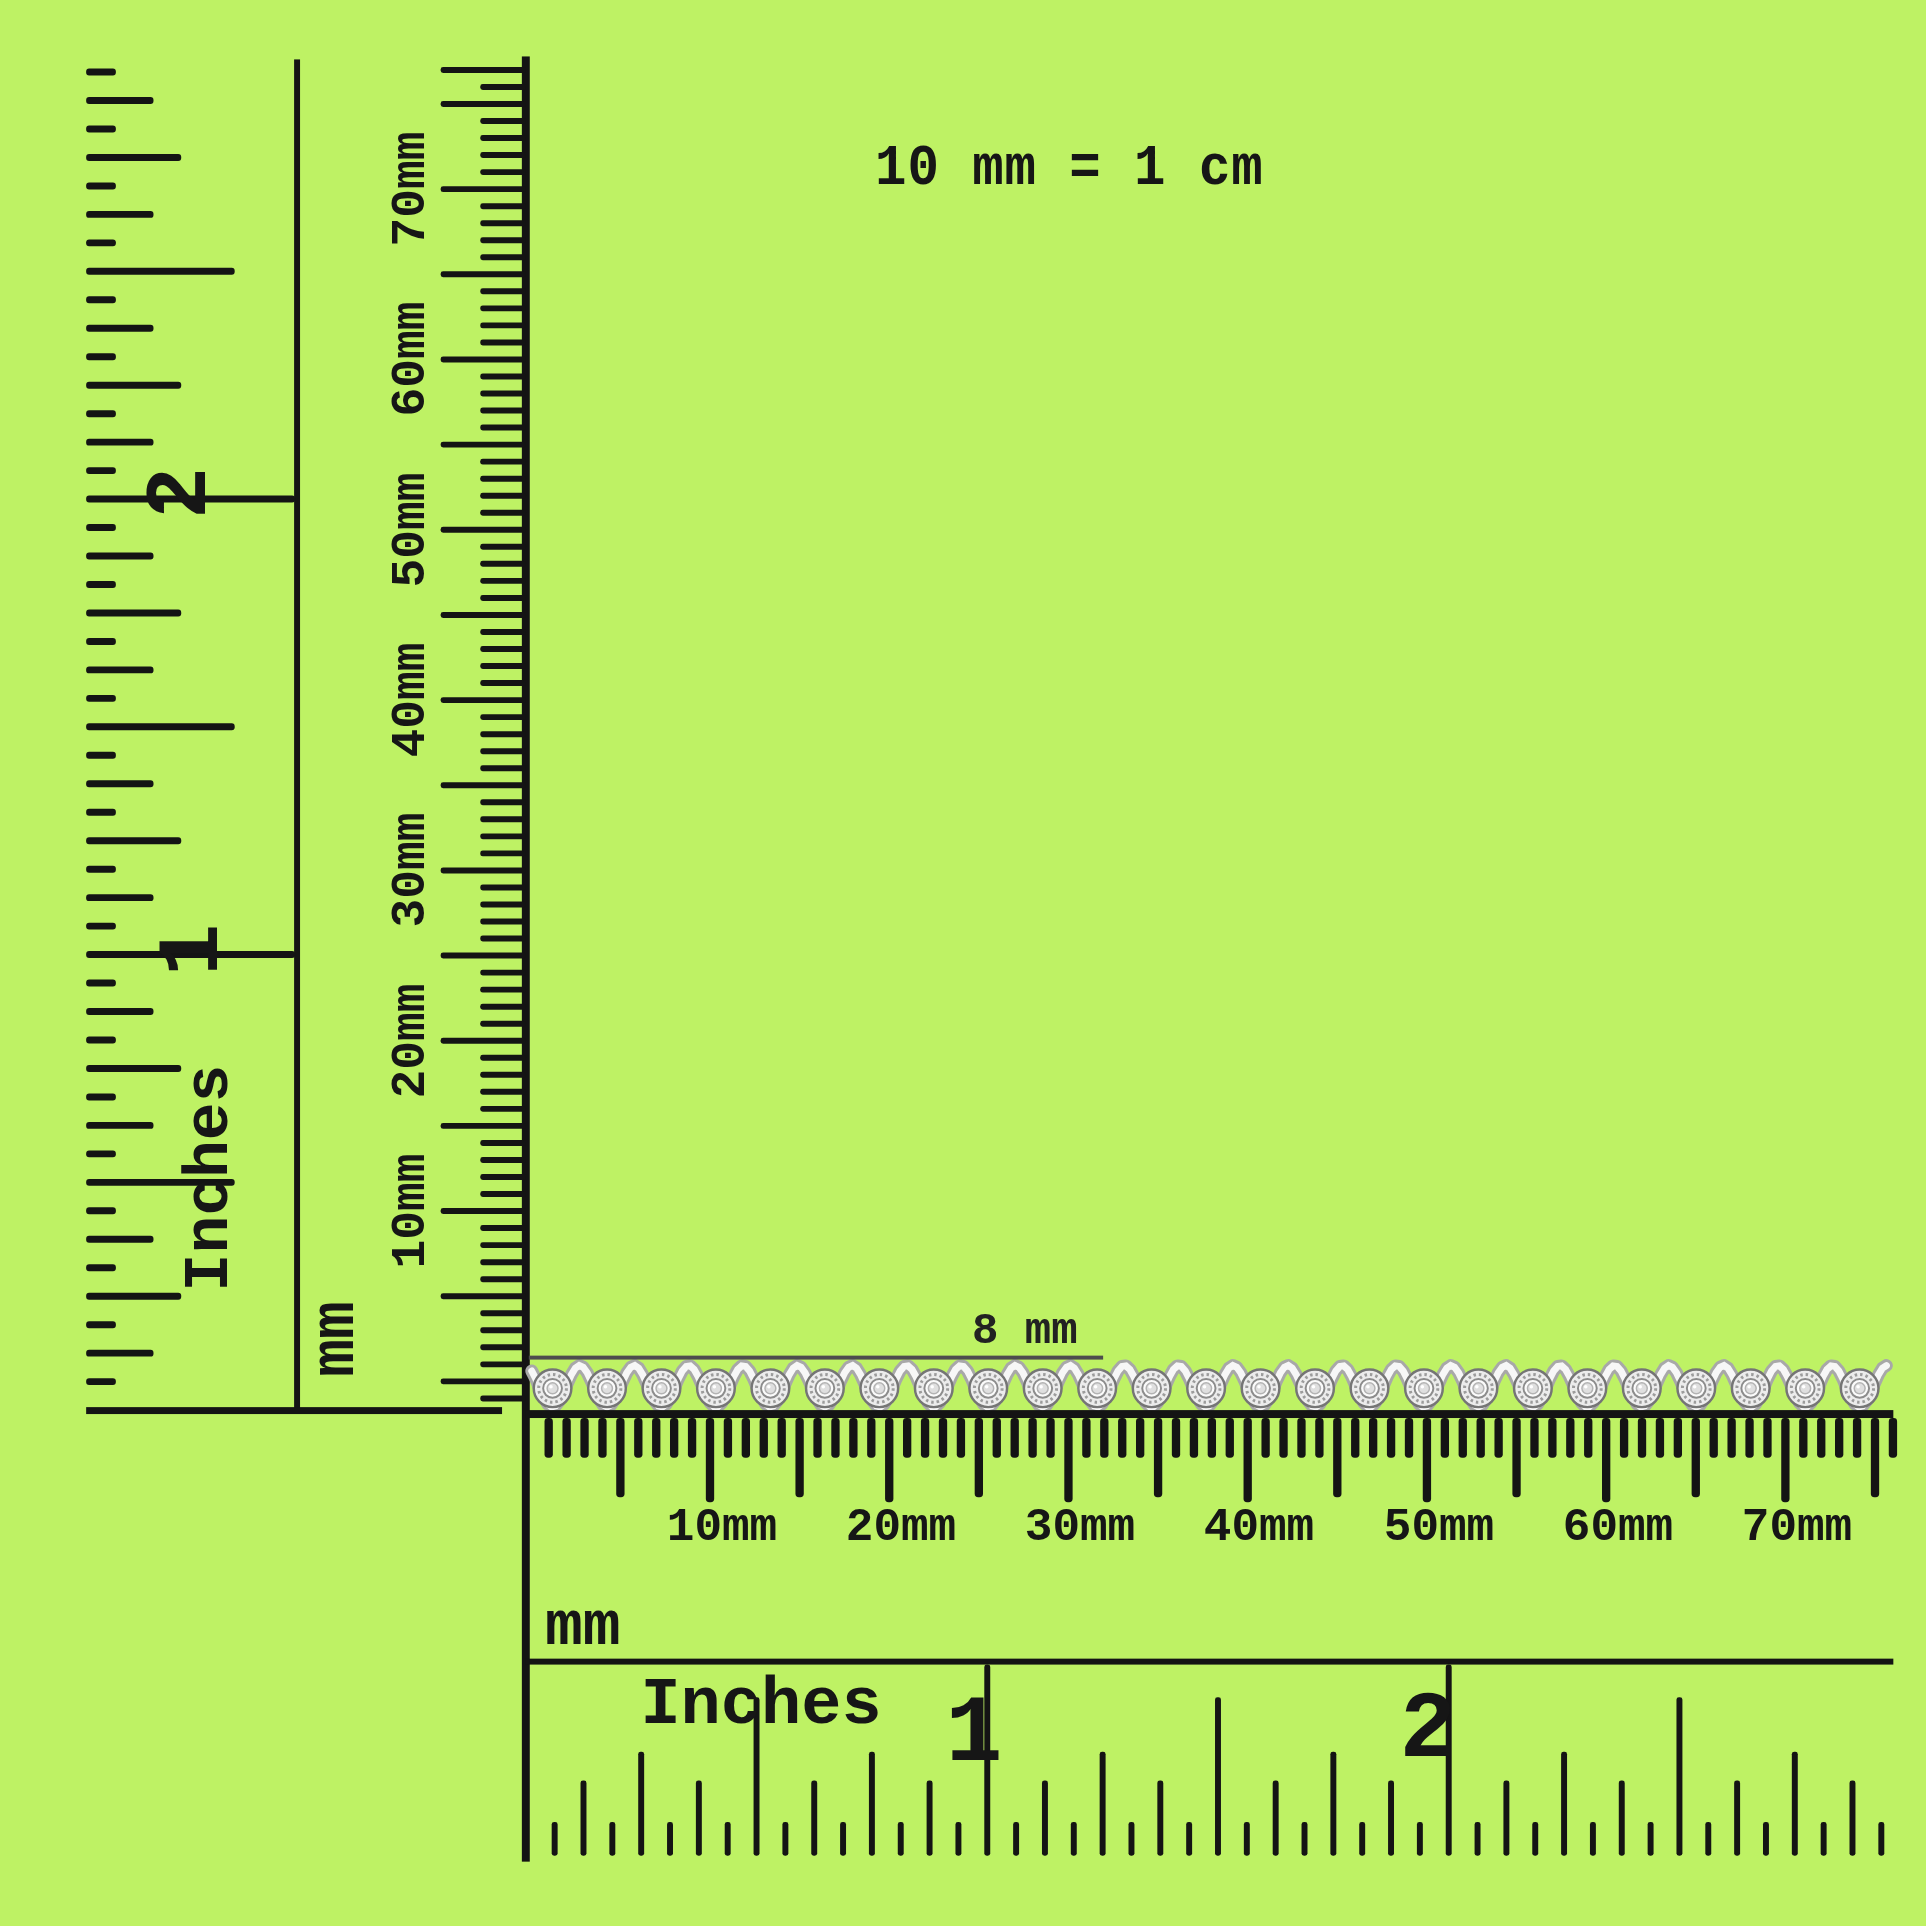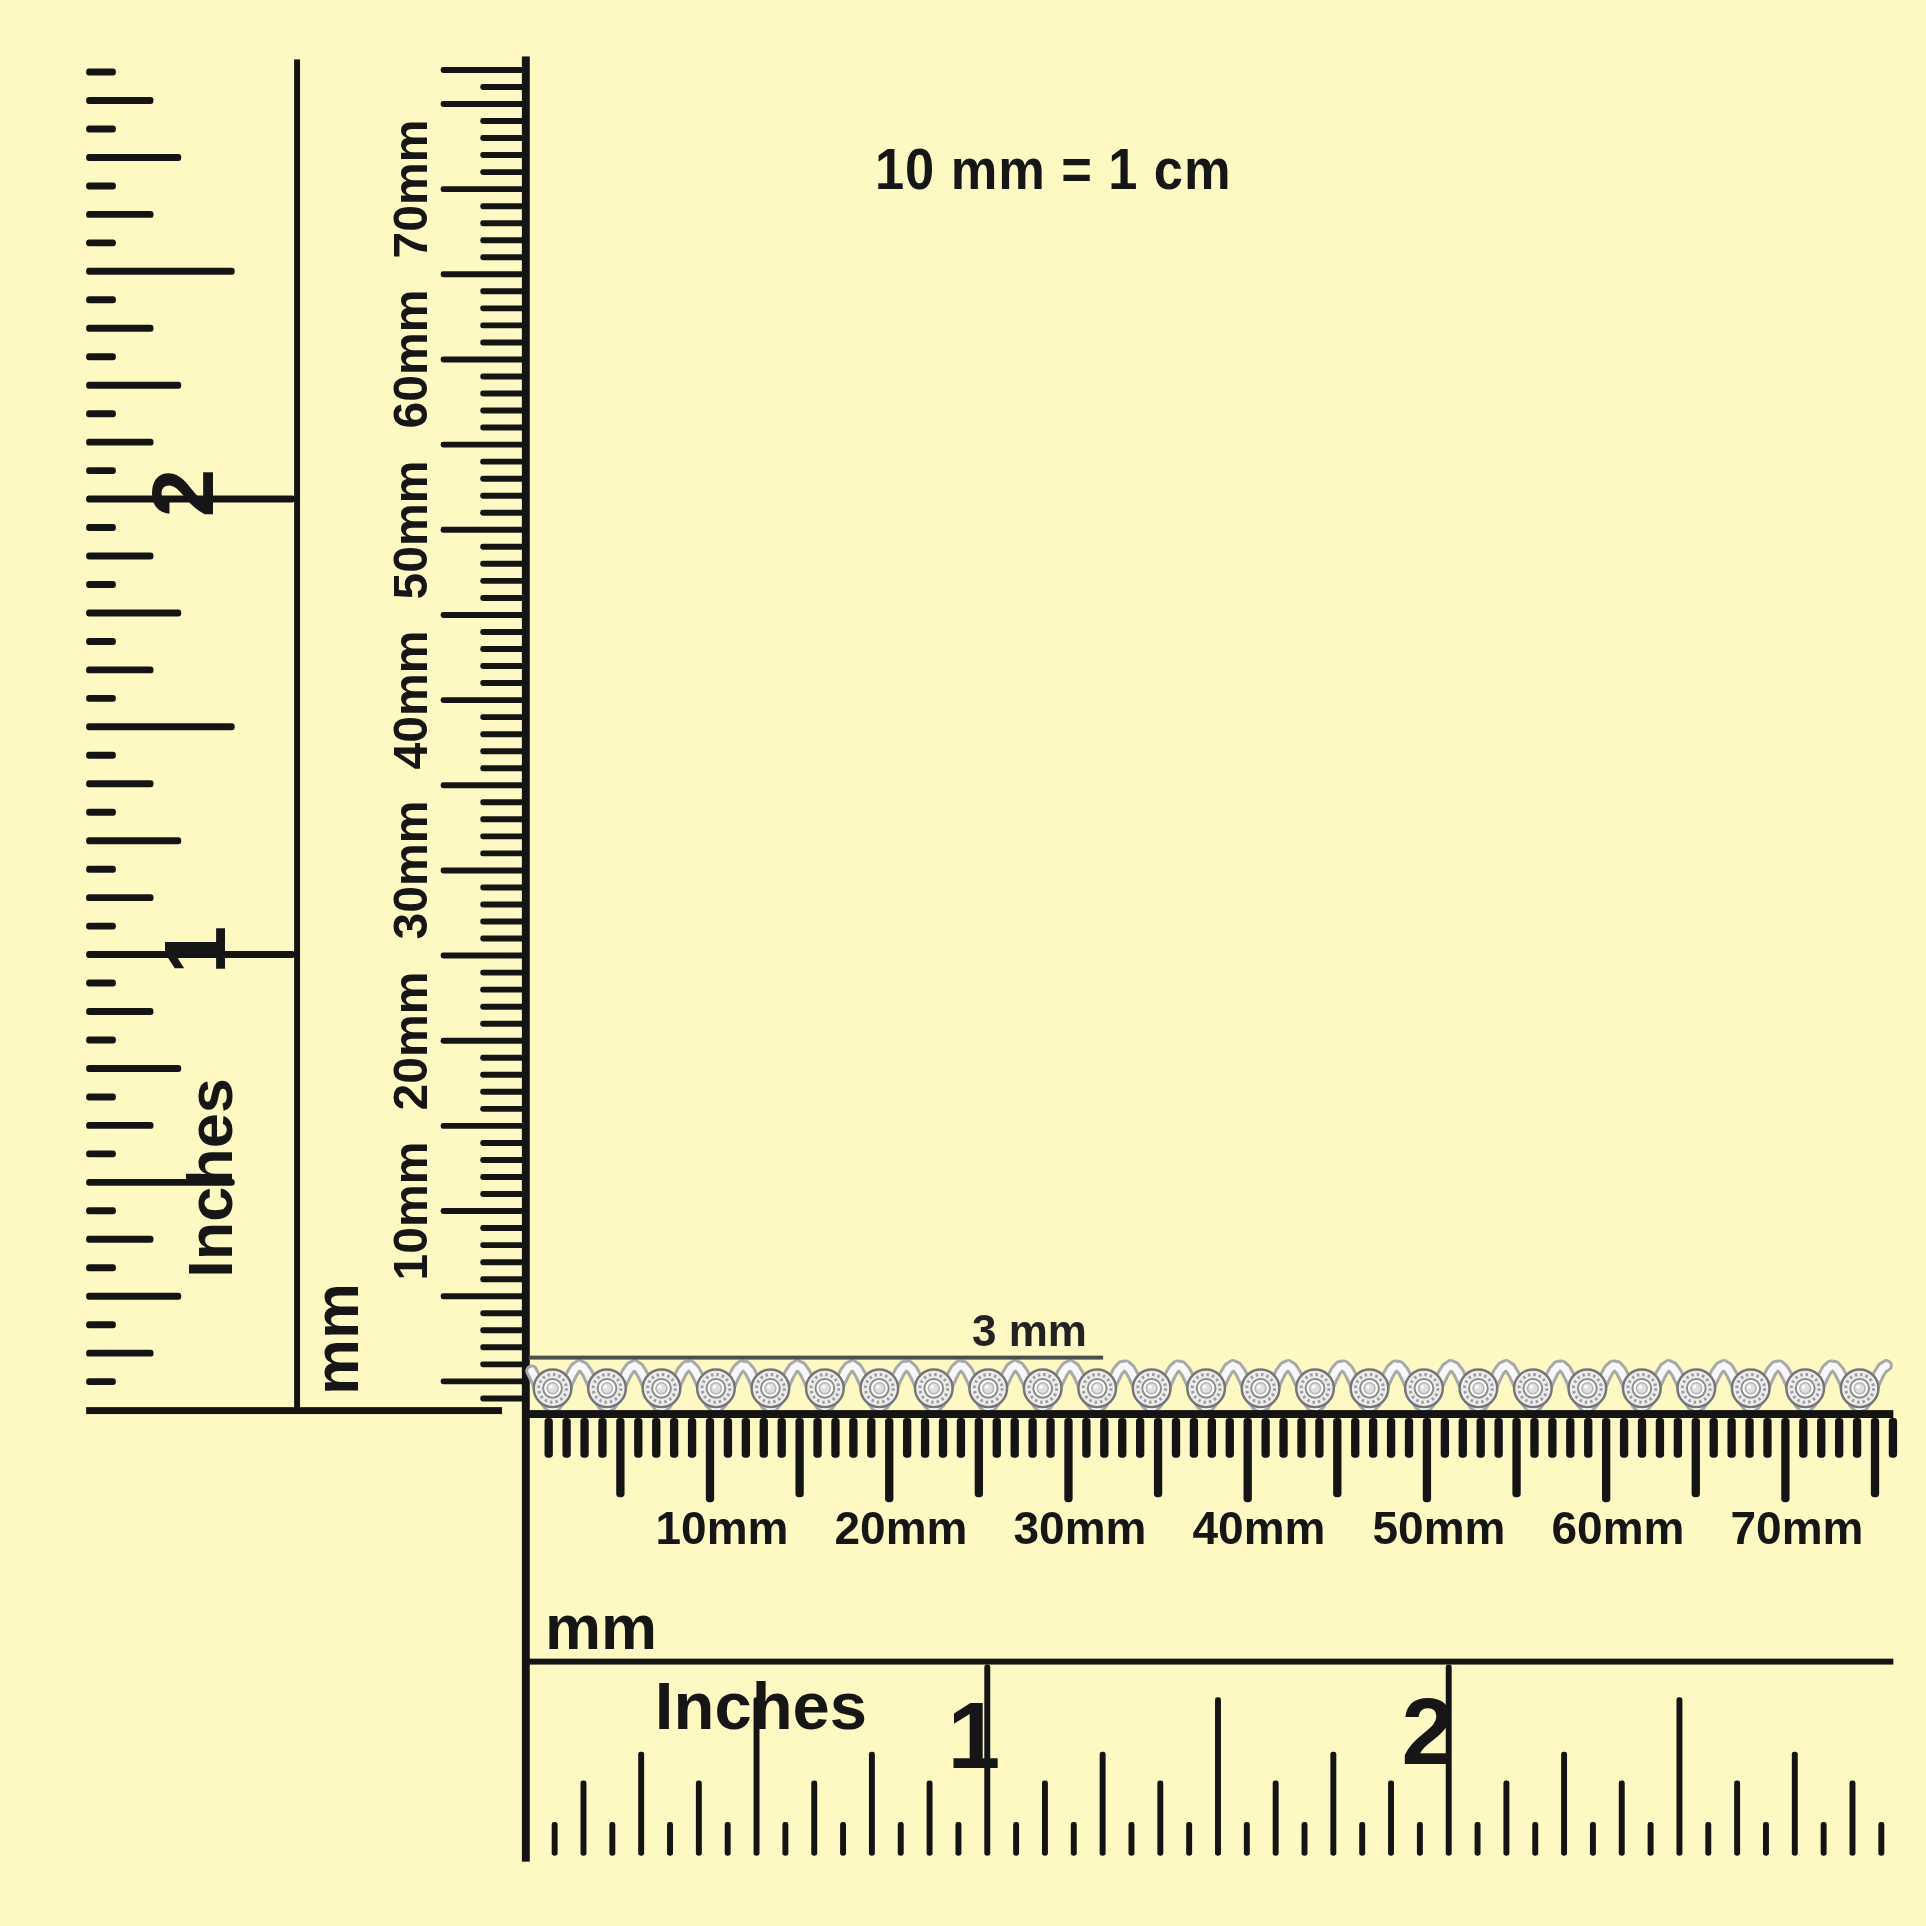--- a/index.html
+++ b/index.html
@@ -1,18 +1,18 @@
 <!DOCTYPE html>
 <html><head>
 <meta charset="utf-8">
 <style>
   html,body{margin:0;padding:0;background:#ffffff}
   .canvas{
-    position:relative;width:1927px;height:1927px;background:#fef9c3;overflow:hidden;
-    font-family:Liberation Sans, sans-serif;color:#141414;
+    position:relative;width:1927px;height:1927px;background:#bef264;overflow:hidden;
+    font-family:Liberation Mono, monospace;color:#141414;
   }
   svg{position:absolute;left:0;top:0}
   .lbl{
     position:absolute;font-weight:bold;color:#161616;white-space:nowrap;line-height:1;
   }
   .ctr{transform:translate(-50%,-50%)}
   .rot{transform:translate(-50%,-50%) rotate(-90deg)}
   .hctr{transform:translate(-50%,0)}
   .note{letter-spacing:1px;transform:scaleX(.92);transform-origin:left top}
   .sizelbl{color:#222222;font-weight:700}
@@ -464,21 +464,21 @@
         <rect x="1780.375" y="1840" width="6" height="34" rx="2.5" fill="#141414"></rect>
         <rect x="1809.5" y="1769" width="6" height="105" rx="2.5" fill="#141414"></rect>
         <rect x="1838.625" y="1840" width="6" height="34" rx="2.5" fill="#141414"></rect>
         <rect x="1867.75" y="1798" width="6" height="76" rx="2.5" fill="#141414"></rect>
         <rect x="1896.875" y="1840" width="6" height="34" rx="2.5" fill="#141414"></rect>
       </g>
     </svg>
 
   <div class="lbl note" id="topnote" style="left:875px;top:141px;font-size:57px">10 mm = 1 cm</div>
 
-  <div class="lbl sizelbl" style="left:972px;top:1309px;font-size:44px">3 mm</div>
+  <div class="lbl sizelbl" style="left:972px;top:1309px;font-size:44px">8 mm</div>
 
   <div class="lbl rot" style="left:210px;top:1178px;font-size:63px">Inches</div>
   <div class="lbl rot" style="left:194px;top:950px;font-size:87px">1</div>
   <div class="lbl rot" style="left:182px;top:493px;font-size:87px">2</div>
 
   <div class="lbl rot" style="left:336px;top:1339px;font-size:63px">mm</div>
 
   <div class="lbl" style="left:545px;top:1596px;font-size:63px">mm</div>
 
   <div class="lbl ctr" style="left:761px;top:1705px;font-size:67px">Inches</div>

